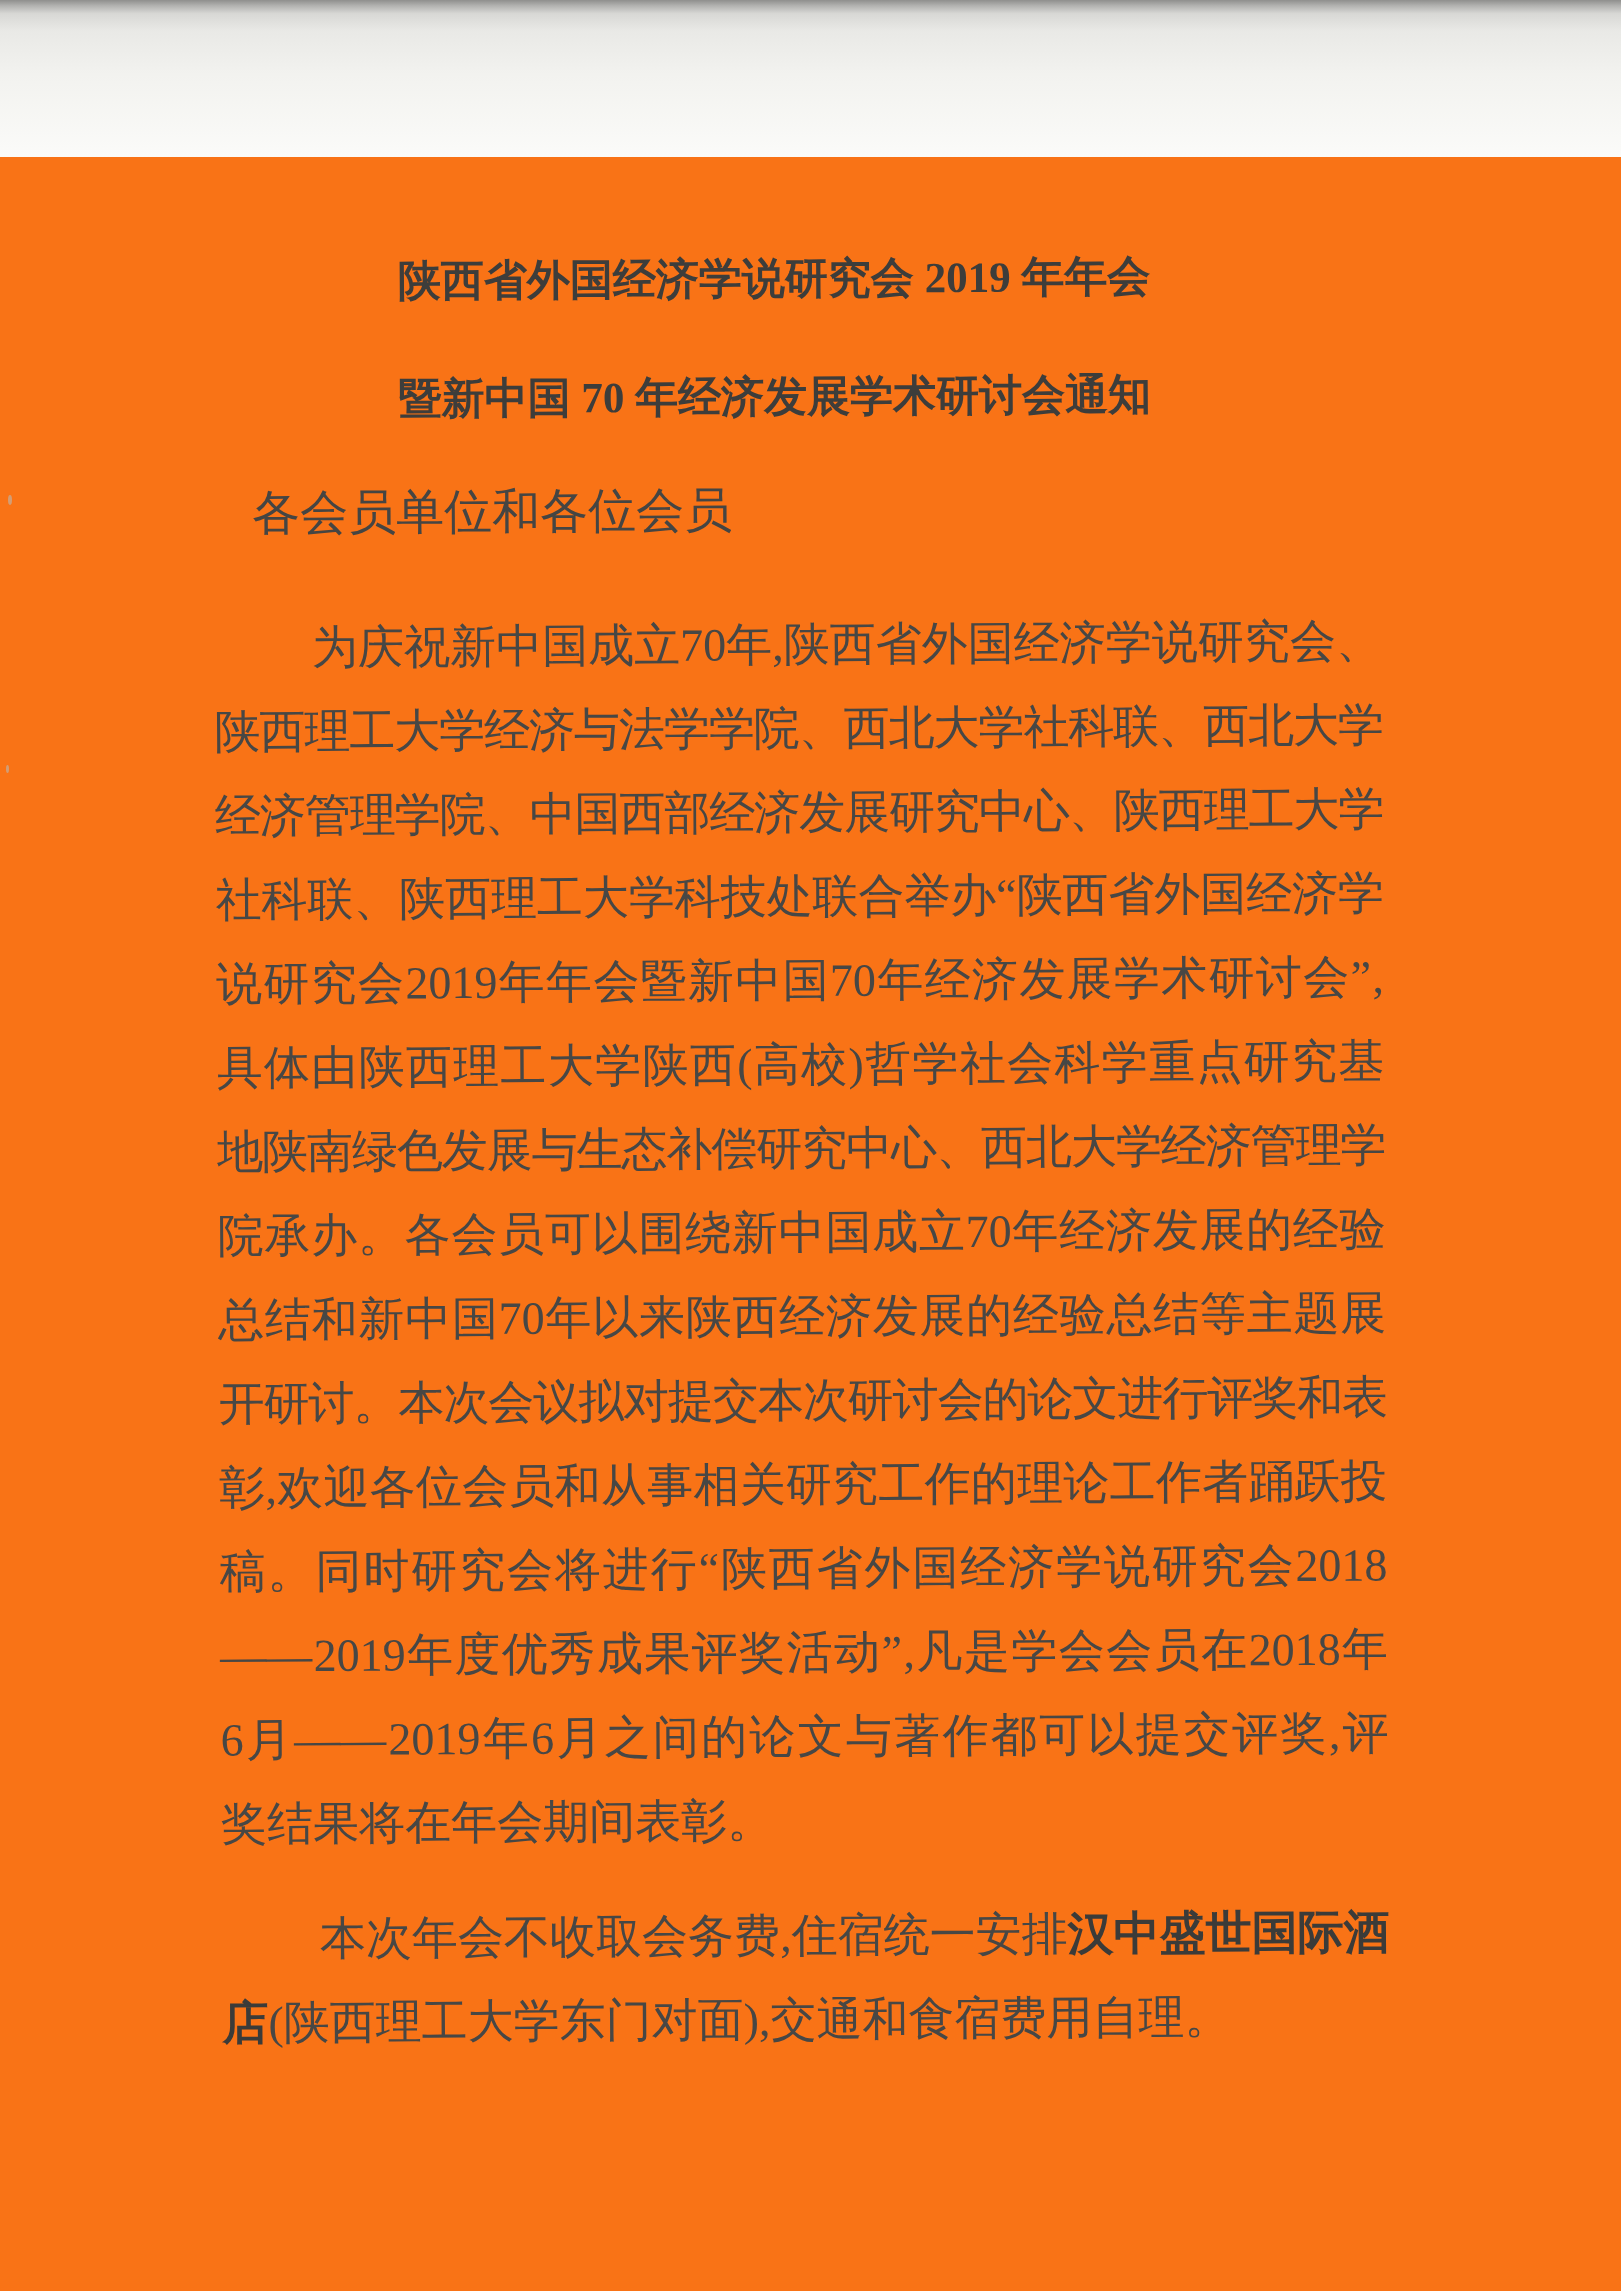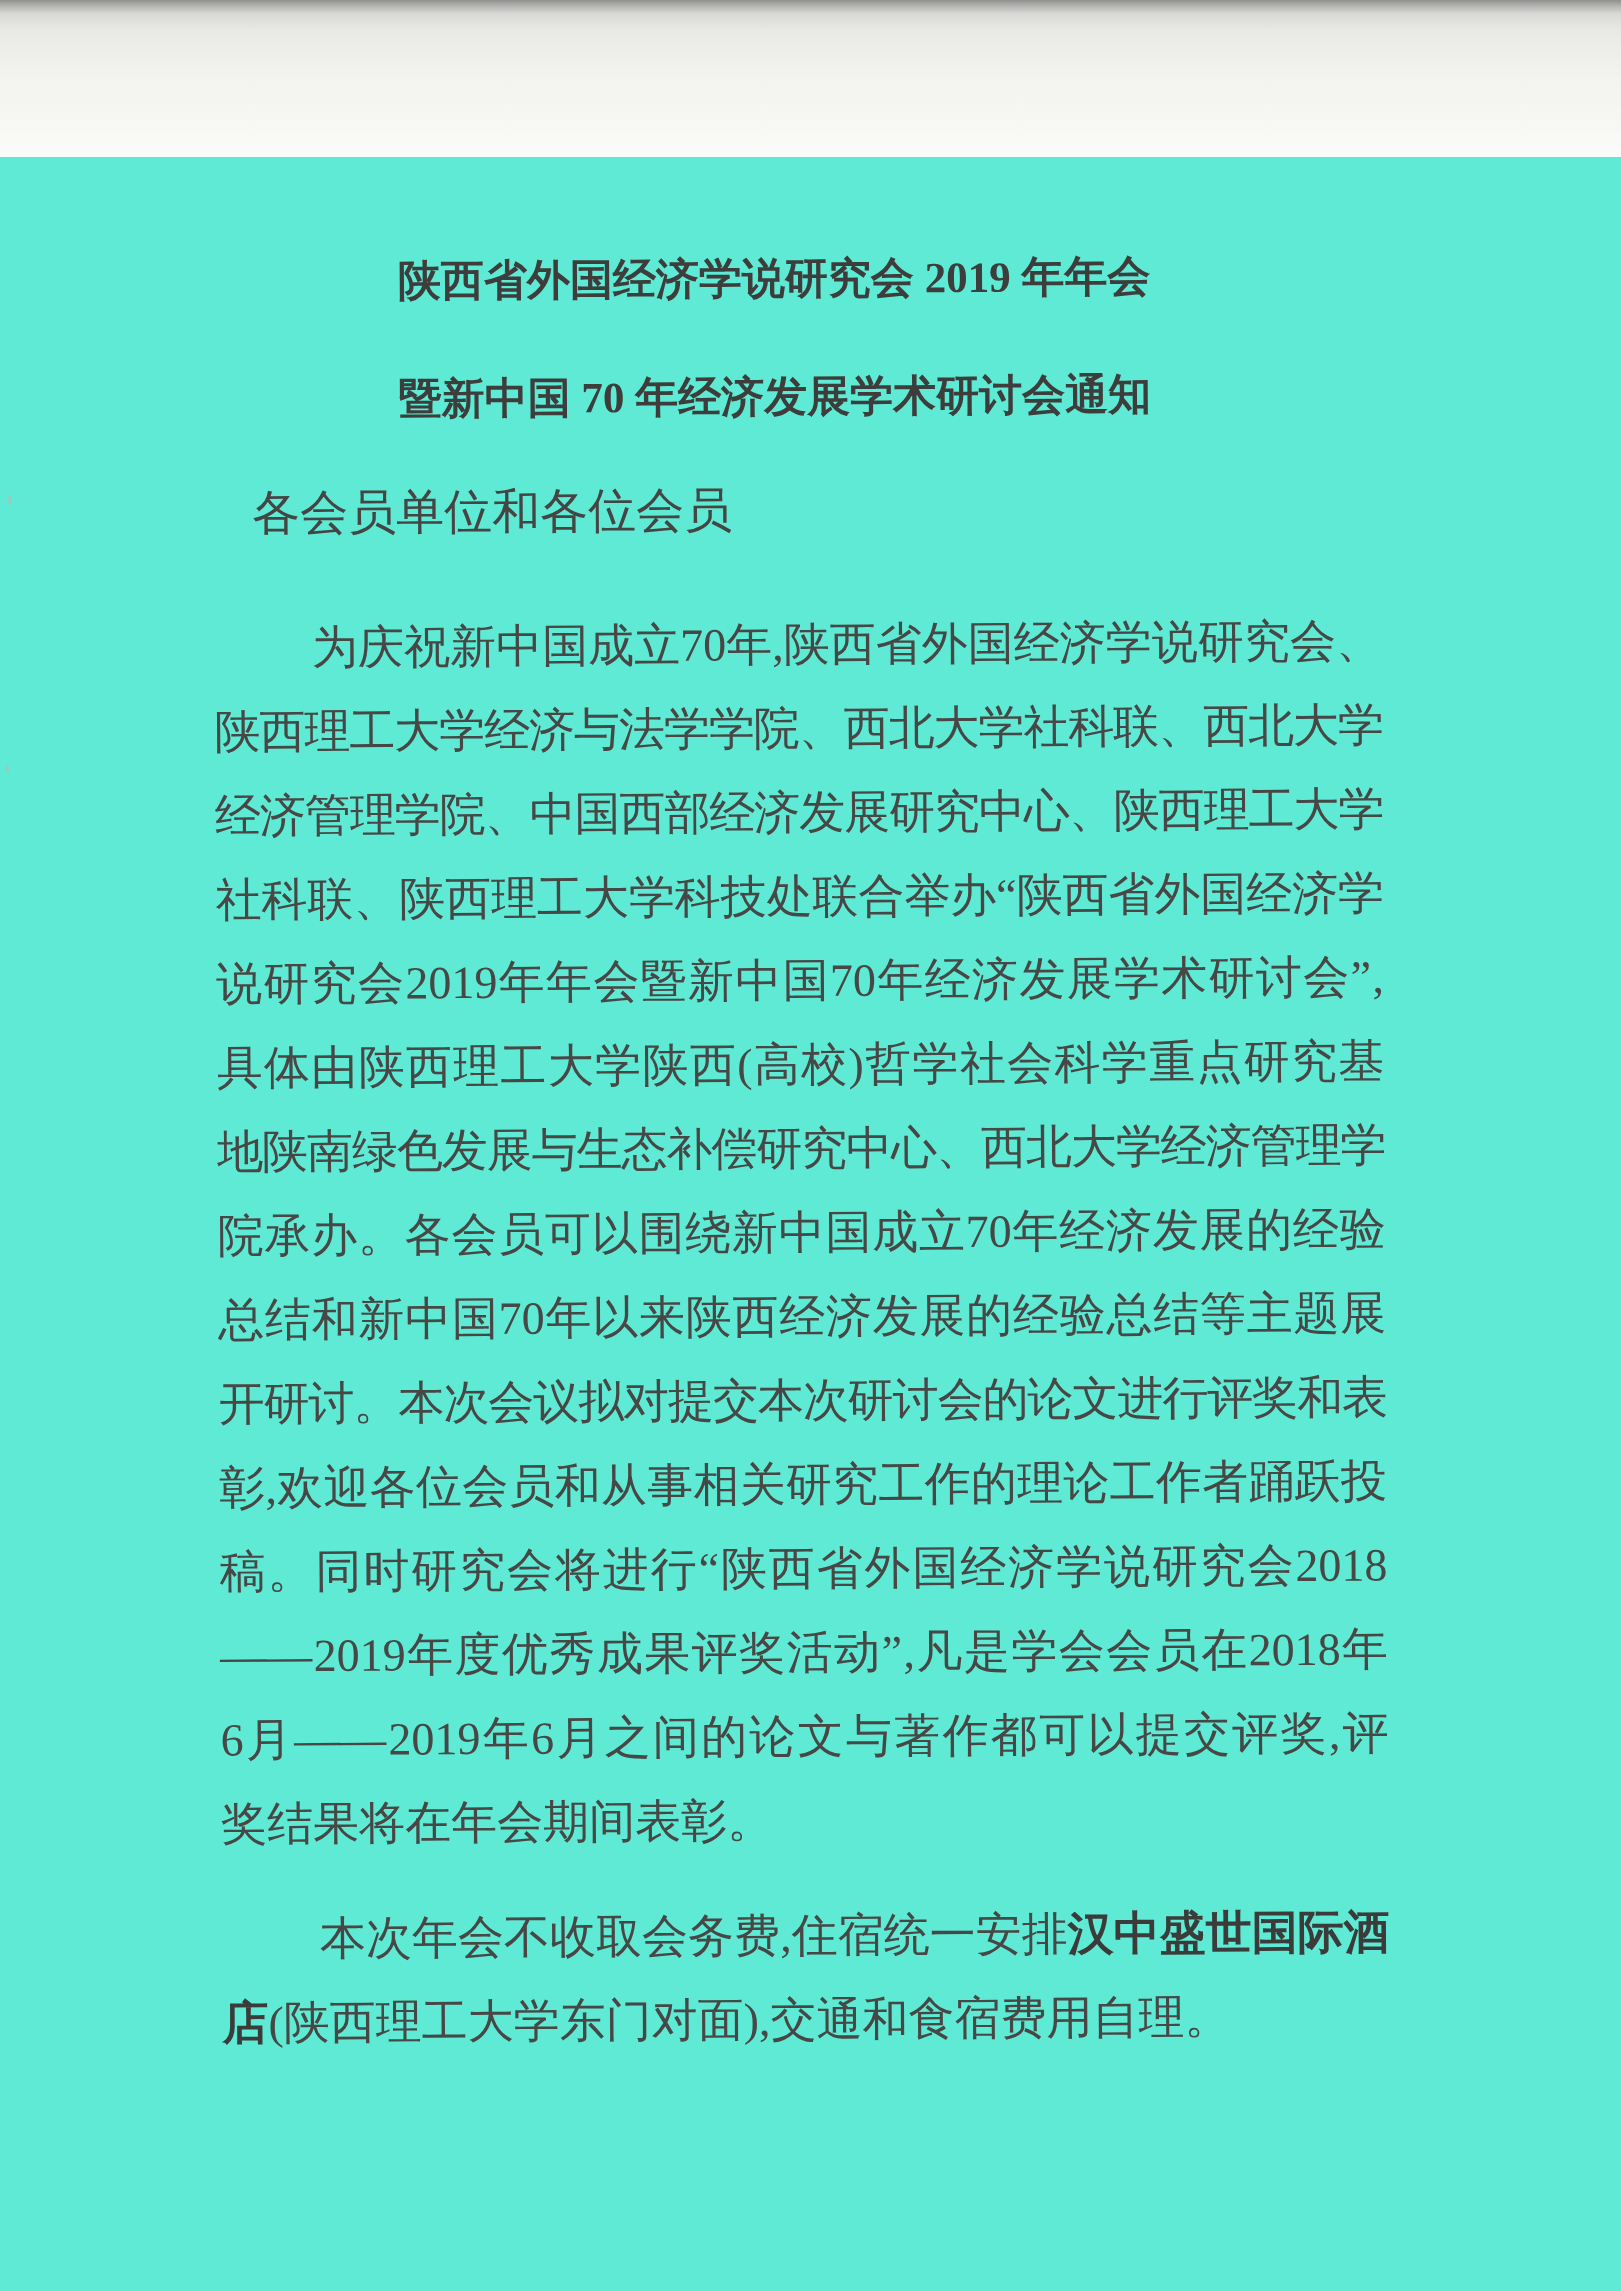--- a/index.html
+++ b/index.html
@@ -3,21 +3,21 @@
 <meta charset="utf-8">
 <style>
   html,body{margin:0;padding:0;}
   body{
     width:1621px;height:2292px;
     background:#e9e9e7;
     font-family:"Liberation Serif","DejaVu Serif",serif;
   }
   .page{
     position:relative;width:1621px;height:2292px;overflow:hidden;
-    background:#5eead4;
+    background:#f97316;
   }
   
   .scan-edge{
     position:absolute;top:0;left:0;right:0;height:157px;pointer-events:none;
     background:linear-gradient(180deg,
       #8f8f8d 0px,#b3b3b1 5.9px,#d8d8d5 13.7px,
       #e9e9e6 31px,#f2f2ef 74px,#fbfbf9 157px);
   }
   .speck{position:absolute;background:#b9b9b4;border-radius:50%;opacity:.6;}
   .content{

